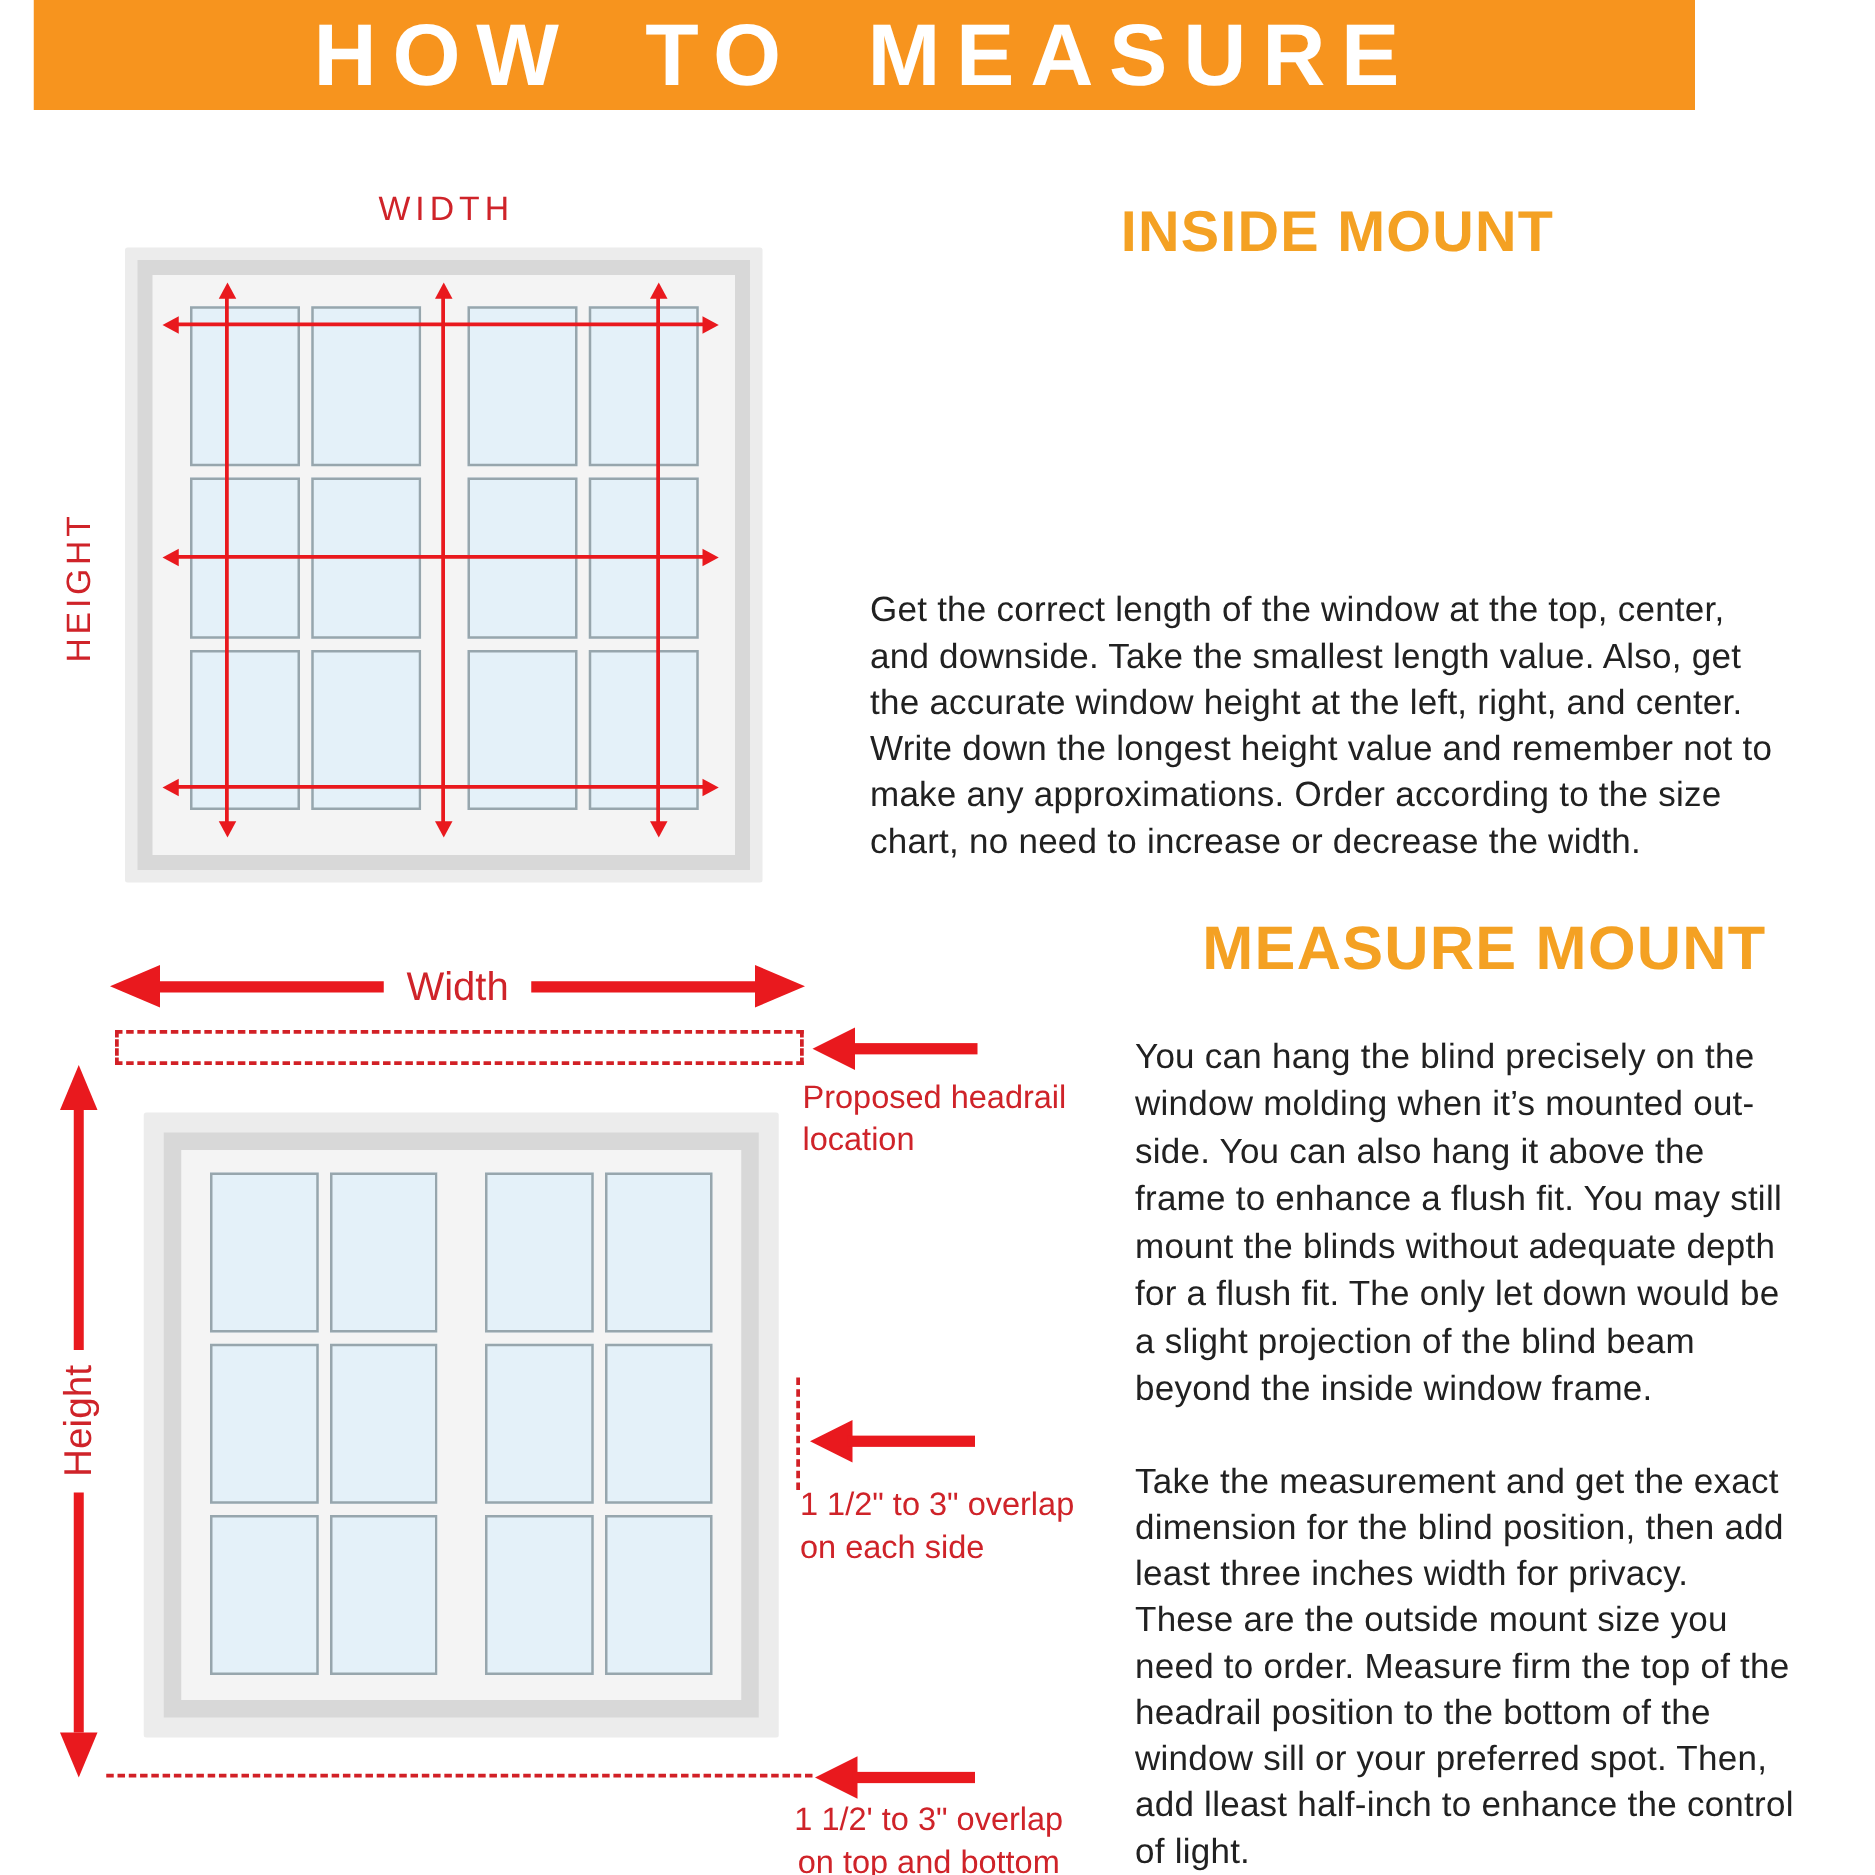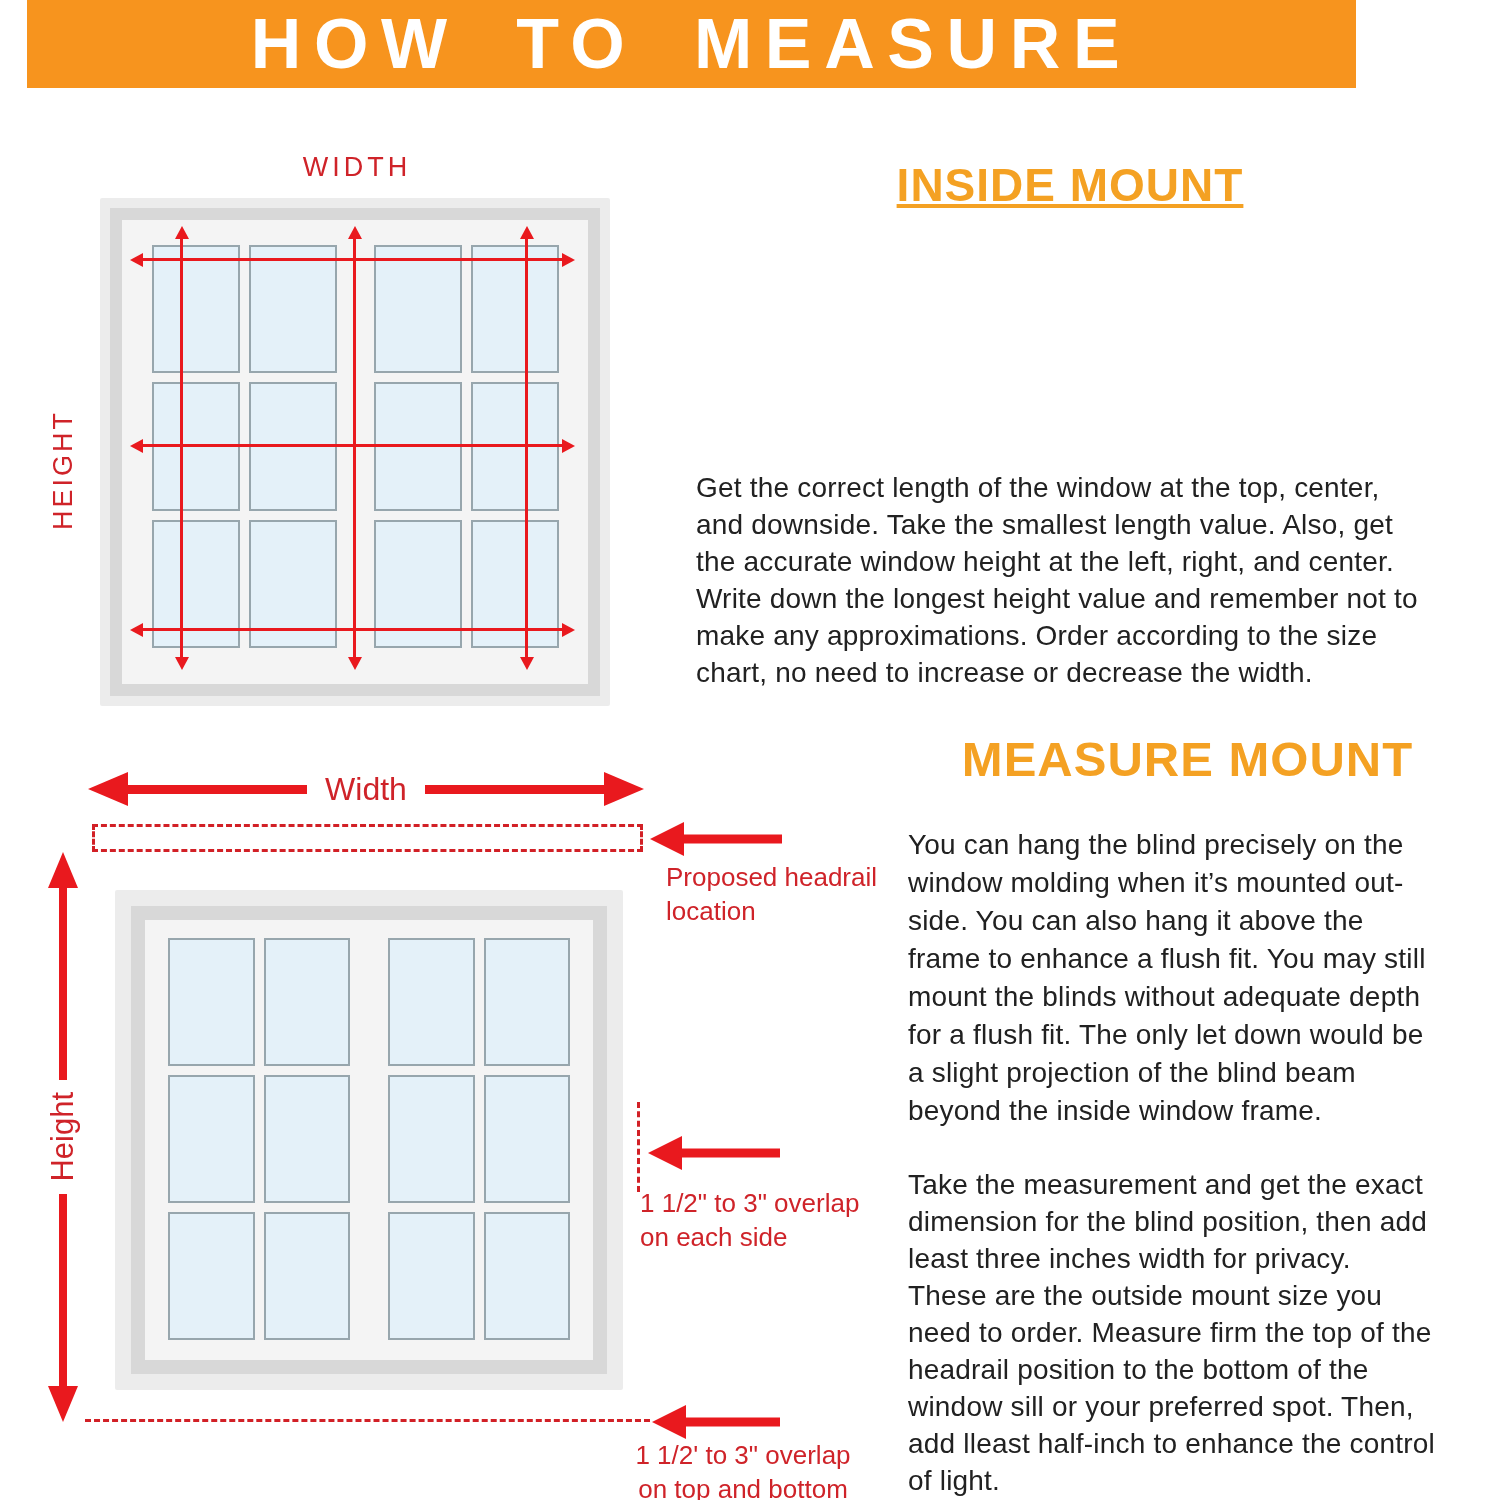--- a/index.html
+++ b/index.html
@@ -129,21 +129,21 @@
       <div class="seg"></div>
     <div class="txt">Width</div>
     <div class="seg"></div>
       <div class="head-r"></div>
   </div>
 
   <div class="dash-rect" style="left:92px;top:824px;width:545px;height:22px;"></div>
   <div class="al" style="left:650px;top:822px;width:132px;height:34px;">
       <div class="bar"></div>
     </div>
-  <div class="red-note" style="left:642px;top:860px;margin-left:24px;">Proposed headrail
+  <div class="red-note" style="left:642px;top:860px;">Proposed headrail
 location</div>
 
   <div class="ha" style="left:47px;top:852px;width:32px;height:570px;">
     <div class="head-u"></div>
       <div class="seg"></div>
     <div class="txt">Height</div>
     <div class="seg"></div>
       <div class="head-d"></div>
   </div>
 
@@ -178,21 +178,21 @@
   <div class="red-note" style="left:640px;top:1186px;">1 1/2" to 3" overlap
 on each side</div>
 
   <div class="dash-hline" style="left:85px;top:1419px;width:565px;"></div>
   <div class="al" style="left:652px;top:1405px;width:128px;height:34px;">
       <div class="bar"></div>
     </div>
   <div class="red-note" style="left:618px;top:1438px;width:250px;text-align:center;">1 1/2' to 3" overlap
 on top and bottom</div>
 
-  <div class="mount-heading" style="left:700px;top:158px;width:740px;font-size:46px;text-decoration:underline;">INSIDE MOUNT</div>
+  <div class="mount-heading" style="left:700px;top:158px;width:740px;font-size:46px;">INSIDE MOUNT</div>
   <div class="body-text" style="left:696px;top:469px;width:800px;">Get the correct length of the window at the top, center,
 and downside. Take the smallest length value. Also, get
 the accurate window height at the left, right, and center.
 Write down the longest height value and remember not to
 make any approximations. Order according to the size
 chart, no need to increase or decrease the width.</div>
 
   <div class="mount-heading" style="left:905px;top:731px;width:565px;font-size:49px;">MEASURE MOUNT</div>
   <div class="body-text" style="left:908px;top:826px;width:585px;line-height:38px;">You can hang the blind precisely on the
 window molding when it’s mounted out-

